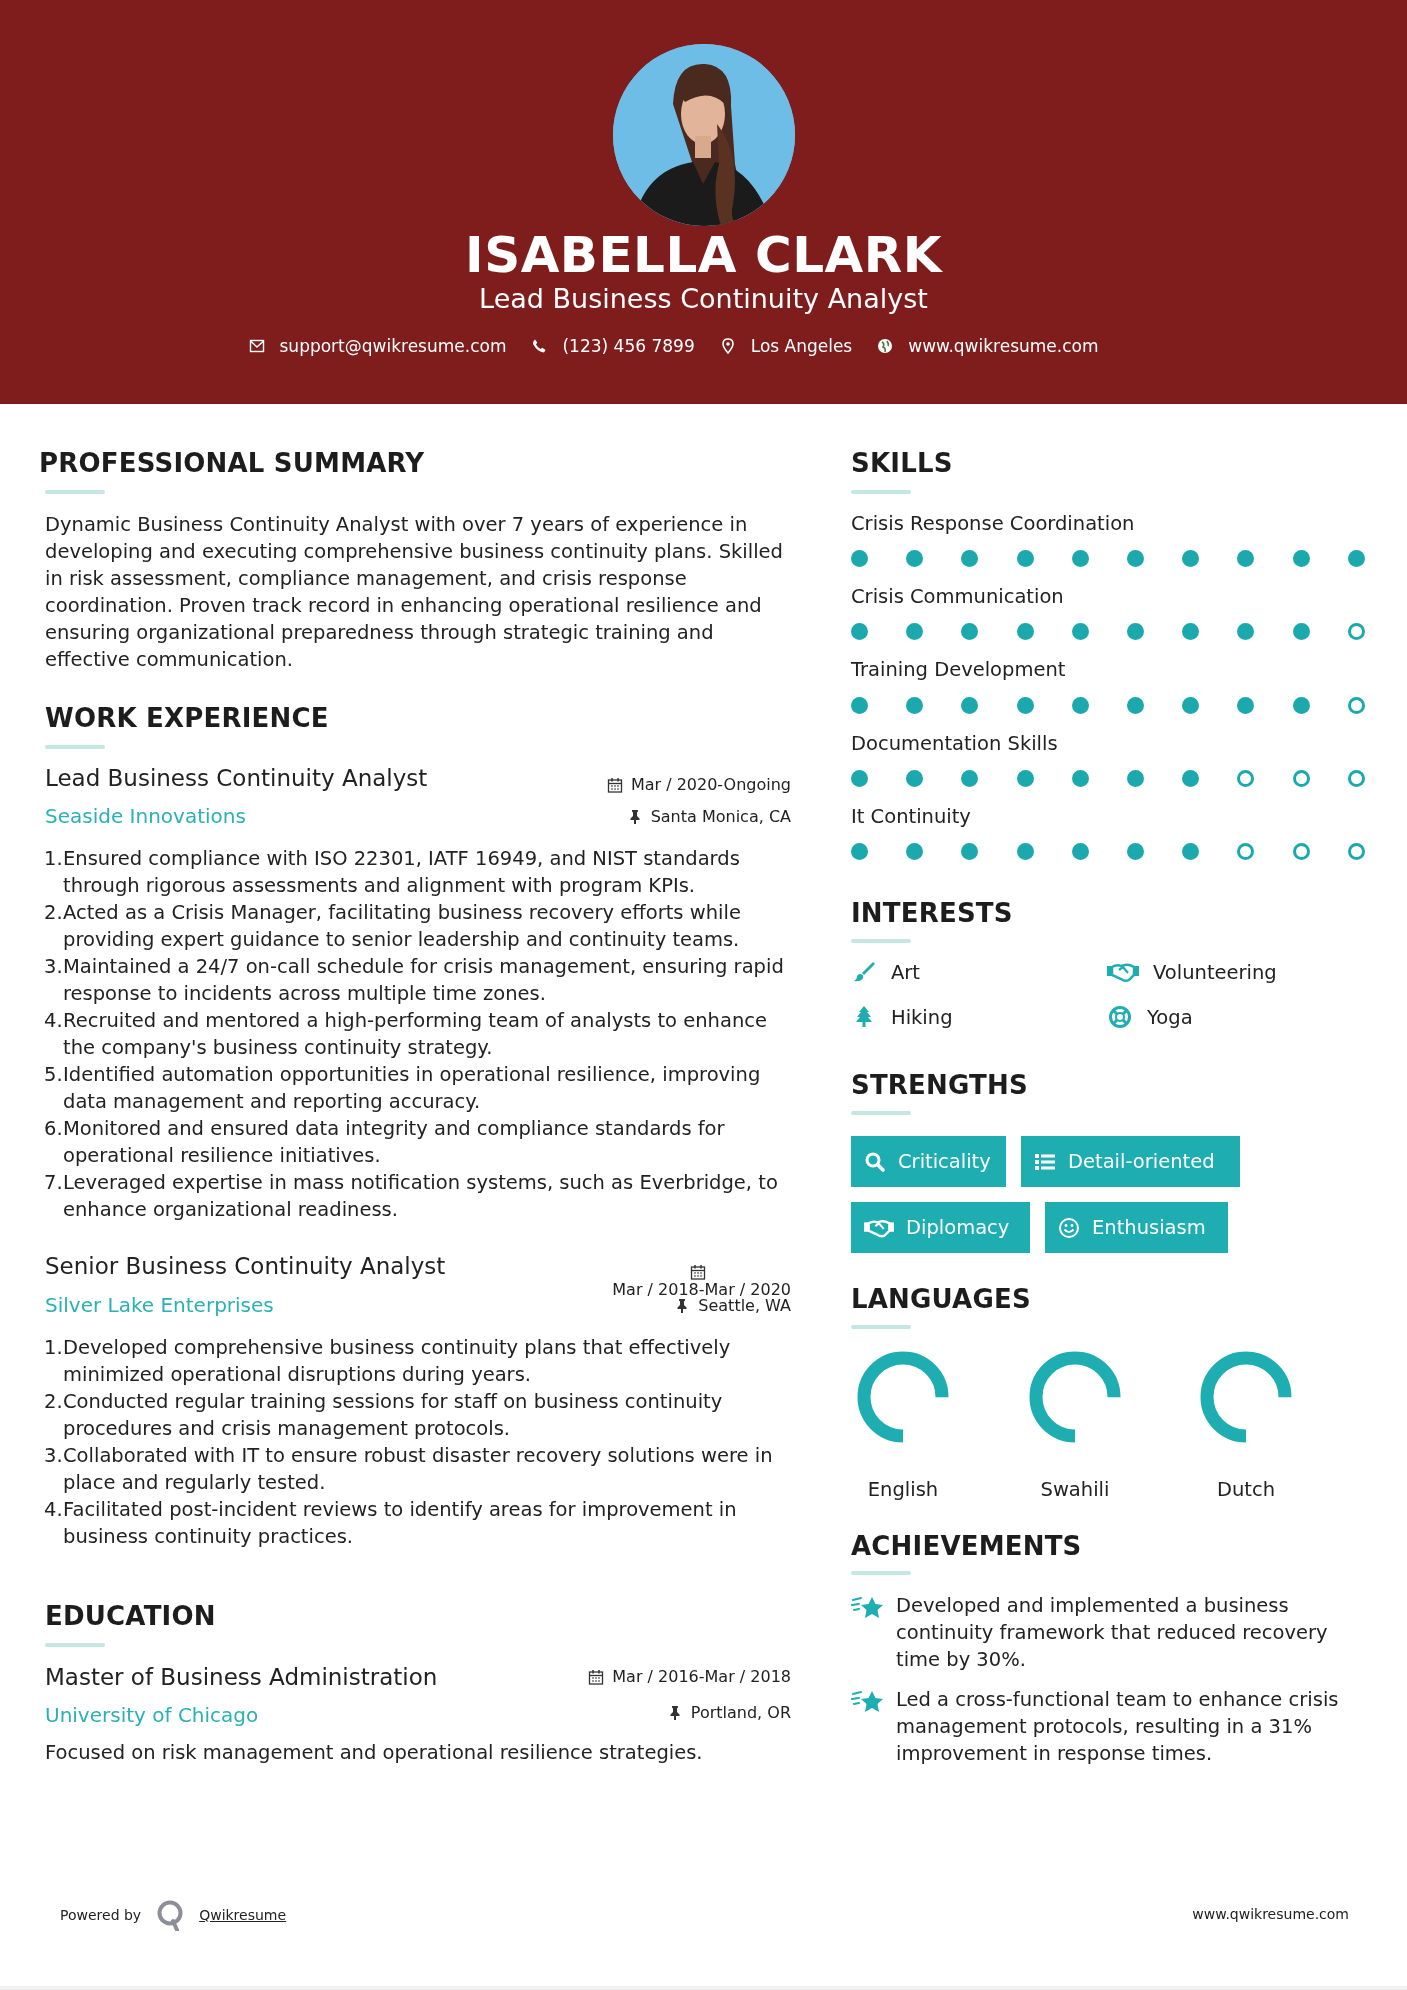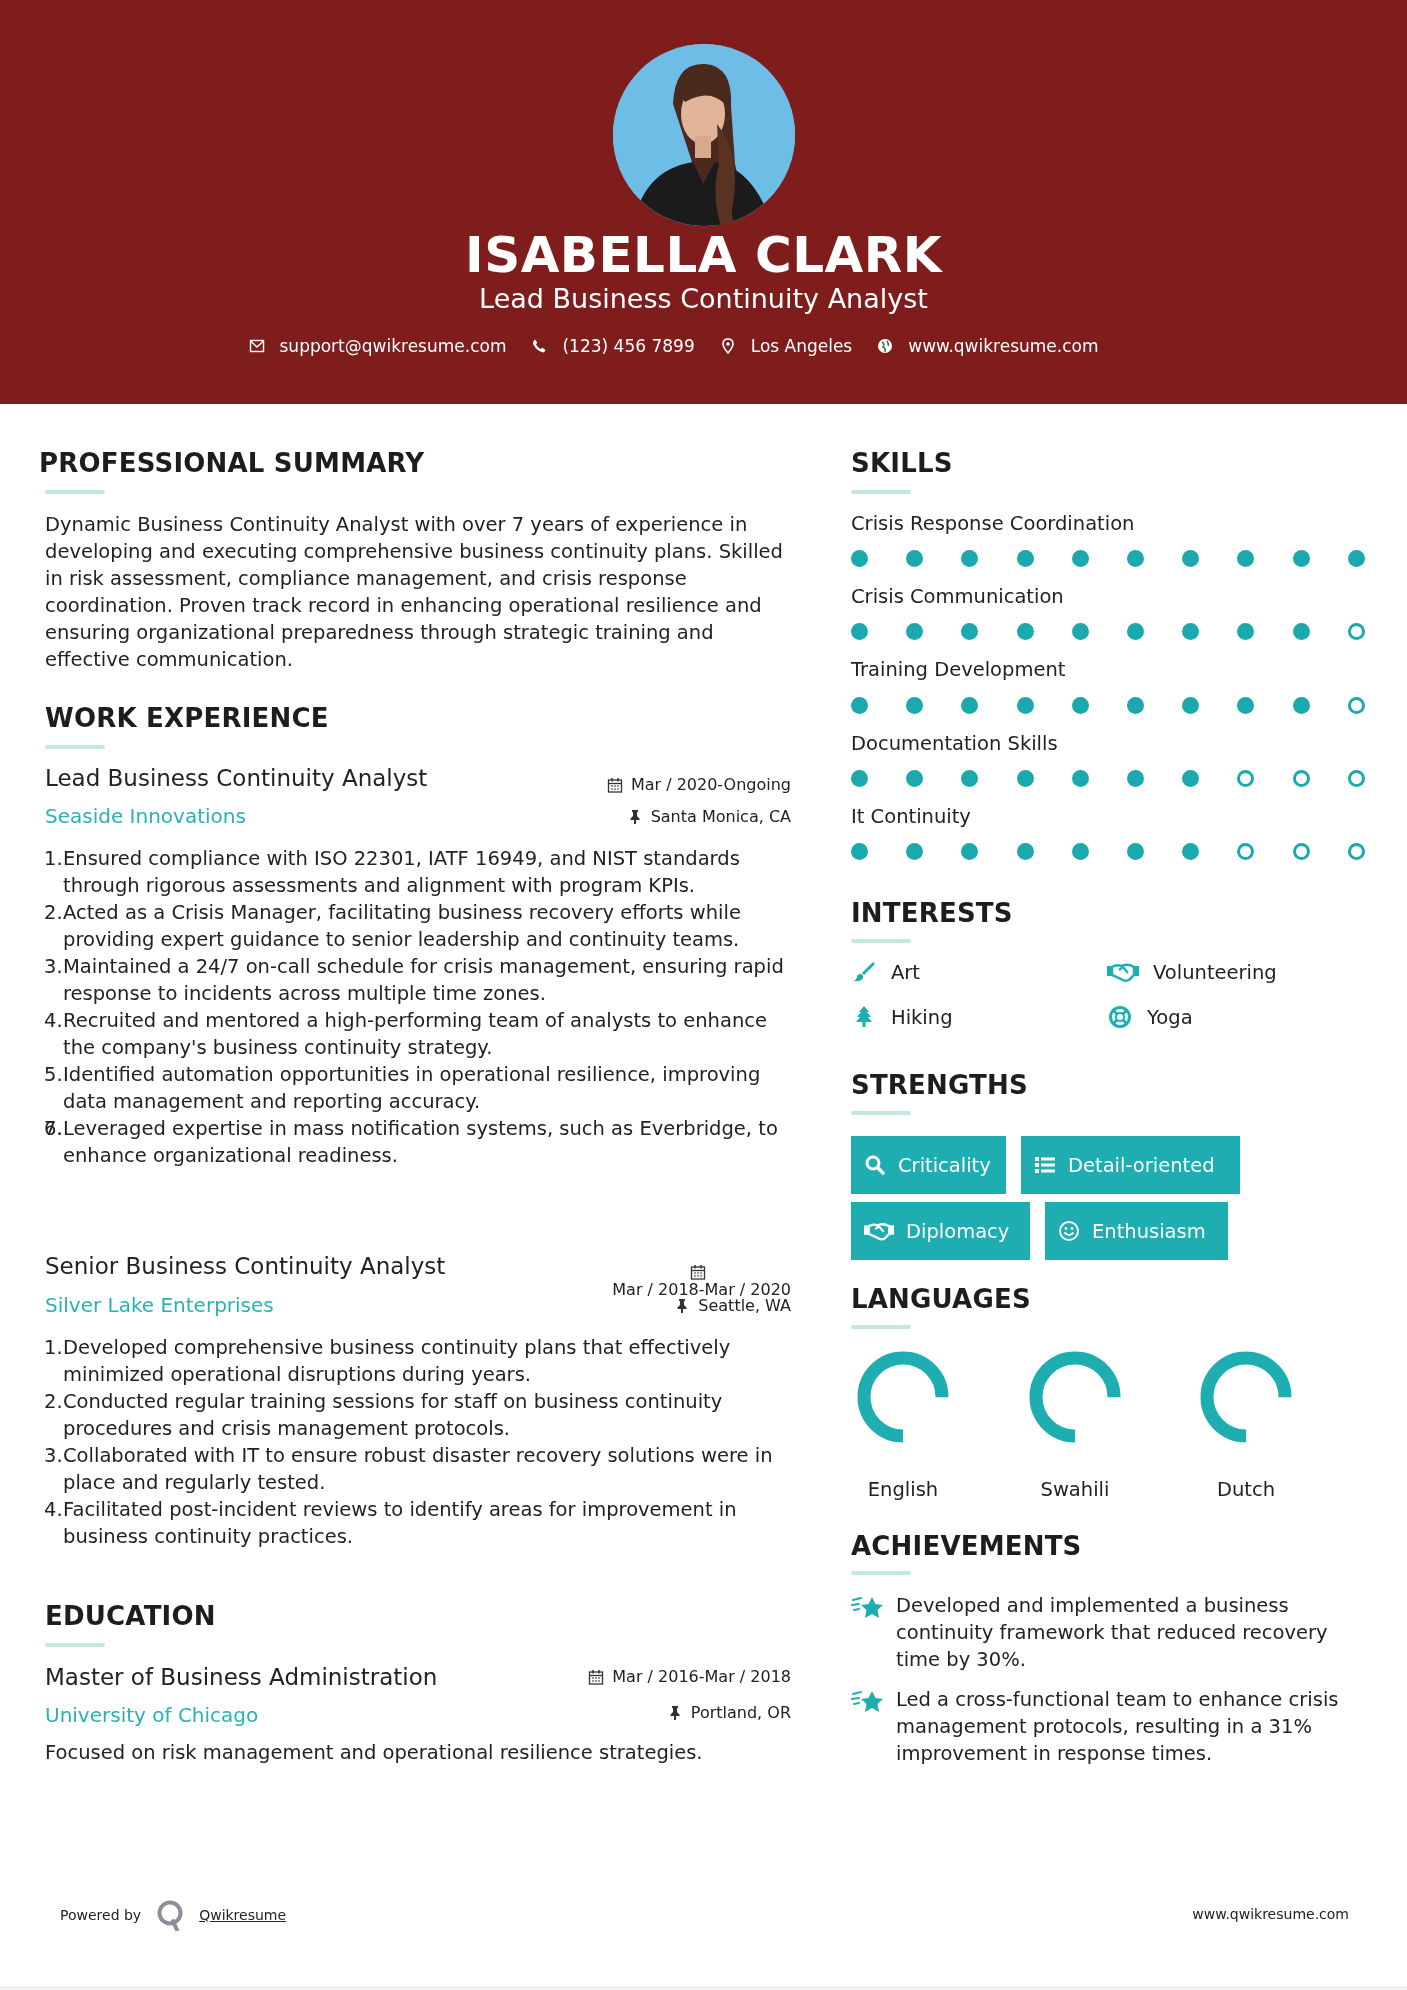--- a/index.html
+++ b/index.html
@@ -38,21 +38,21 @@
   .dots { position: absolute; left: 851px; display: flex; }
   .dot { width: 17px; height: 17px; border-radius: 50%; margin-right: 38.2px; border: 3px solid #1ca9ad; }
   .dot.on { background: #1ca9ad; }
 
   
   .interest { position: absolute; display: flex; align-items: center; font-family: "DejaVu Sans", sans-serif; font-size: 19.5px; color: #222; }
   .interest .ii { width: 26px; height: 24px; margin-right: 14px; display: inline-flex; align-items: center; justify-content: center; }
   .interest .ii svg { width: 24px; height: 22px; }
 
   
-  .chip { position: absolute; height: 58px; background: #1eaeb2; color: #fff; display: flex; align-items: center; padding: 8px 13px; font-family: "DejaVu Sans", sans-serif; font-size: 19.5px; }
+  .chip { position: absolute; height: 51px; background: #1eaeb2; color: #fff; display: flex; align-items: center; padding: 8px 13px; font-family: "DejaVu Sans", sans-serif; font-size: 19.5px; }
   .chip .ci { width: 22px; height: 22px; margin-right: 12px; display: inline-flex; align-items: center; justify-content: center; }
   .chip .ci svg { width: 22px; height: 22px; }
 
   
   .lang { position: absolute; width: 110px; text-align: center; }
   .lang svg { display: block; margin: 0 auto; }
   .lang-label { position: absolute; top: 127px; left: 0; width: 110px; text-align: center; font-family: "DejaVu Sans", sans-serif; font-size: 19.5px; color: #222; }
 
   
   .ach { position: absolute; left: 851px; width: 520px; }
@@ -150,21 +150,21 @@
       </svg>
     </span>
   <span>Santa Monica, CA</span>
 </div>
 <ol class="bullets" style="top:845px;">
   <li><span class="num">1.</span><span>Ensured compliance with ISO 22301, IATF 16949, and NIST standards through rigorous assessments and alignment with program KPIs.</span></li>
   <li><span class="num">2.</span><span>Acted as a Crisis Manager, facilitating business recovery efforts while providing expert guidance to senior leadership and continuity teams.</span></li>
   <li><span class="num">3.</span><span>Maintained a 24/7 on-call schedule for crisis management, ensuring rapid response to incidents across multiple time zones.</span></li>
   <li><span class="num">4.</span><span>Recruited and mentored a high-performing team of analysts to enhance the company's business continuity strategy.</span></li>
   <li><span class="num">5.</span><span>Identified automation opportunities in operational resilience, improving data management and reporting accuracy.</span></li>
-  <li><span class="num">6.</span></li>
+  <li><span class="num">6.</span><span>Monitored and ensured data integrity and compliance standards for operational resilience initiatives.</span></li>
   <li><span class="num">7.</span><span>Leveraged expertise in mass notification systems, such as Everbridge, to enhance organizational readiness.</span></li>
 </ol>
 
 <div class="job-title" style="left:45px; top:1253px;">Senior Business Continuity Analyst</div>
 <div class="meta" style="top:1264px;flex-direction:column;">
   <span class="mi">
       <svg viewBox="0 0 16 16">
         <rect x="1.5" y="3" width="13" height="12" fill="none" stroke="#333" stroke-width="1.3"></rect>
         <line x1="1.5" y1="6.5" x2="14.5" y2="6.5" stroke="#333" stroke-width="1.3"></line>
         <line x1="5" y1="1" x2="5" y2="4.5" stroke="#333" stroke-width="1.5"></line>

